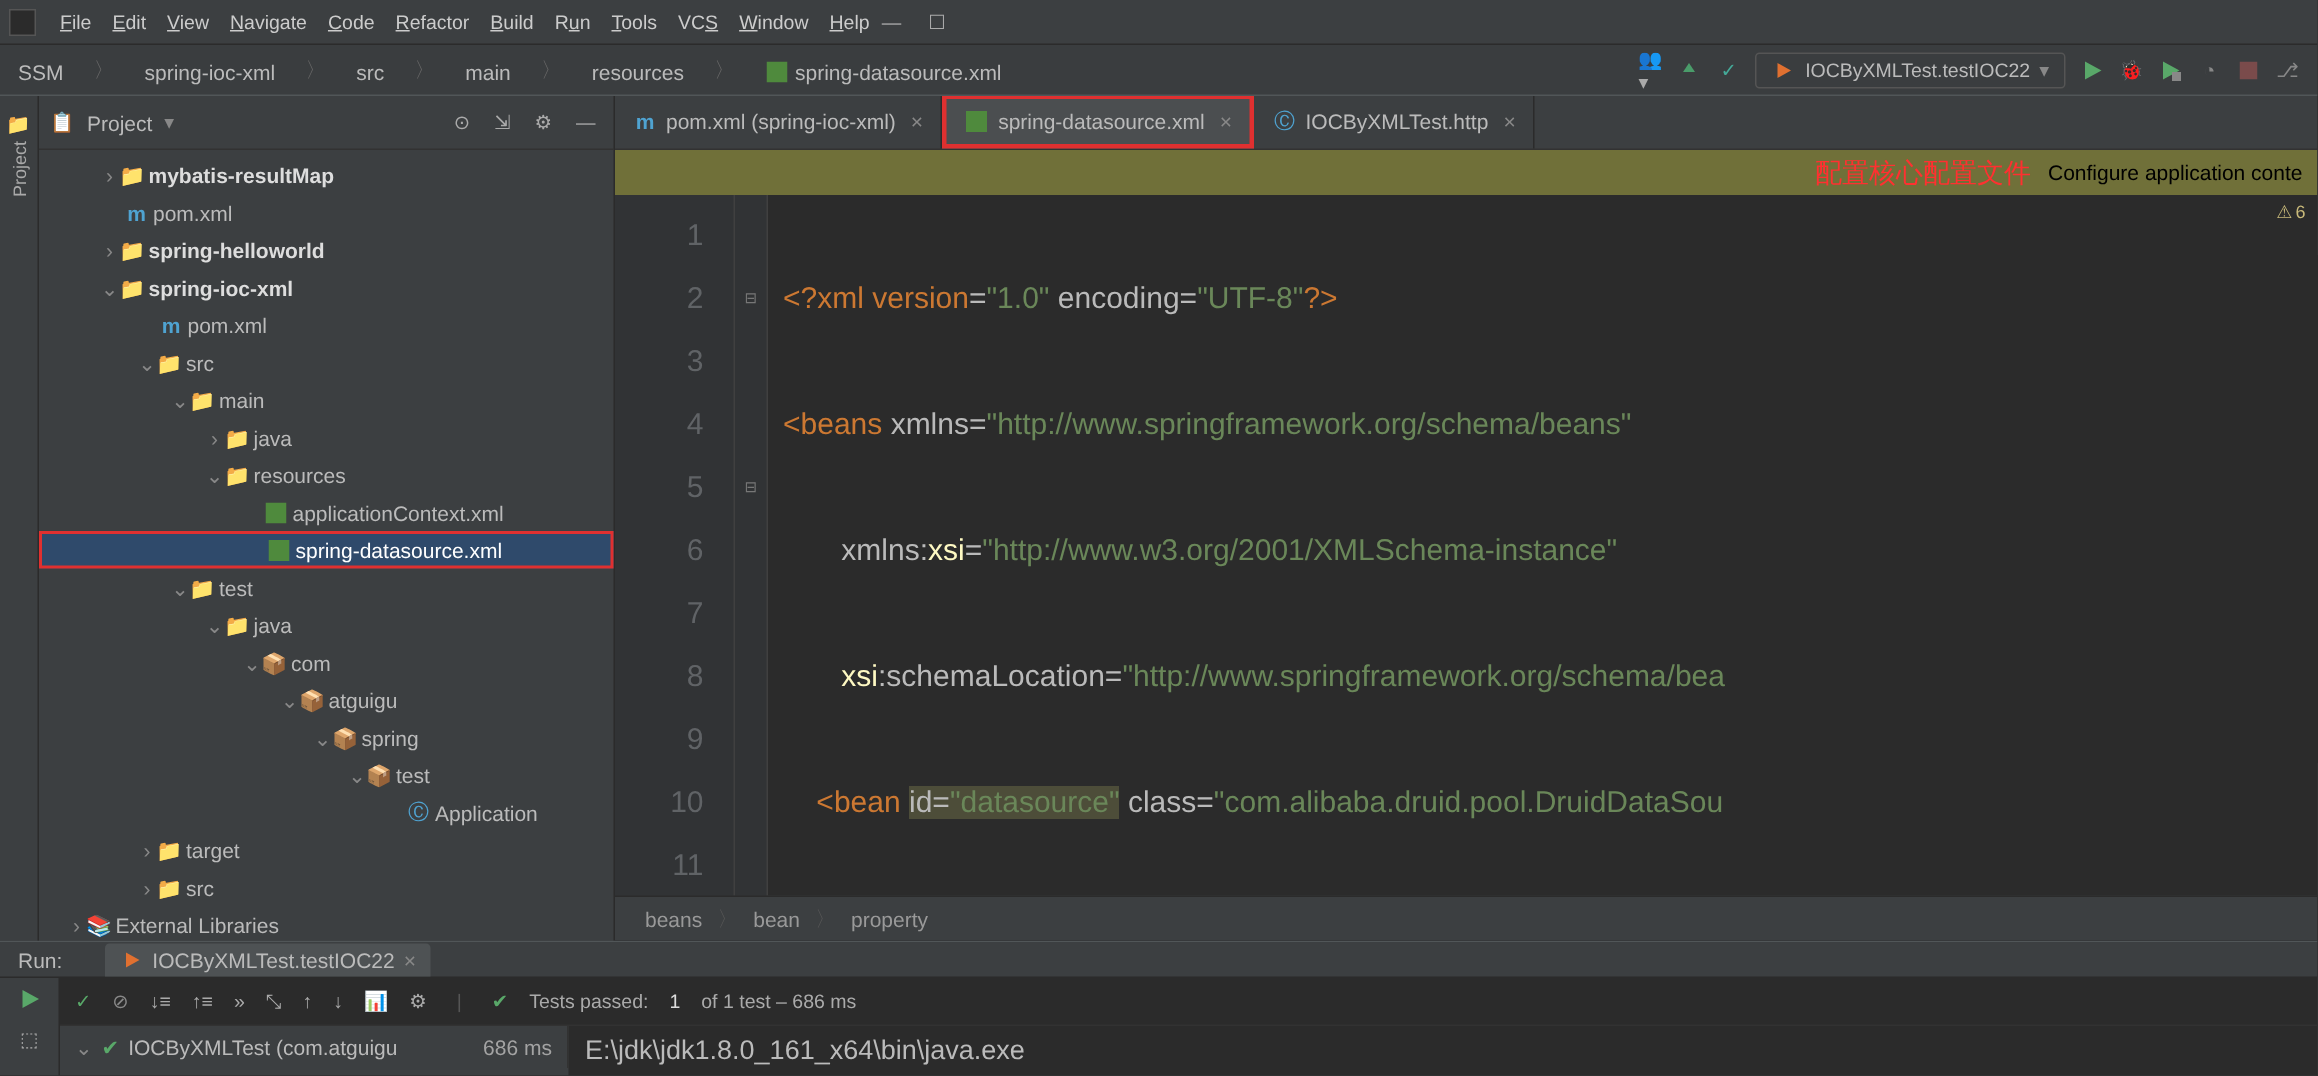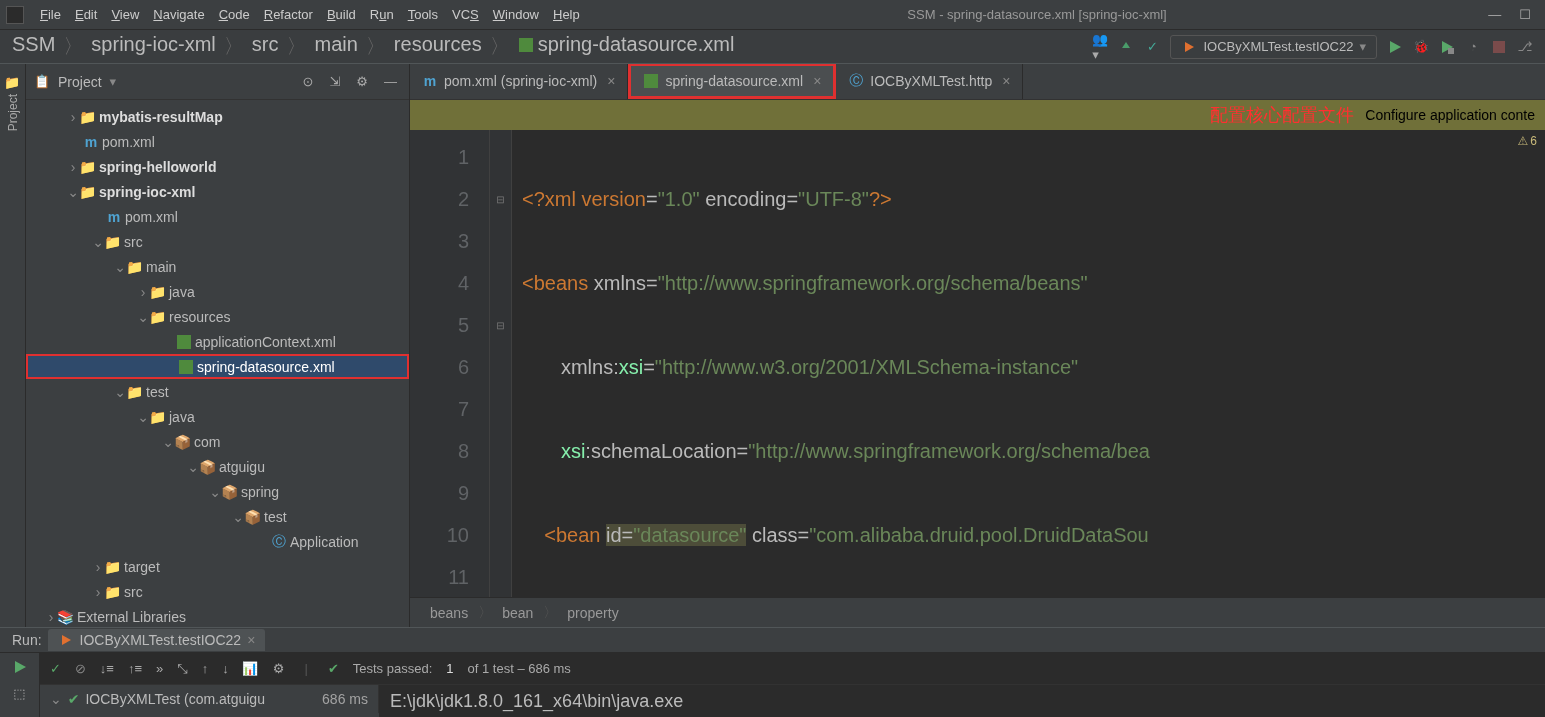--- a/index.html
+++ b/index.html
@@ -4,21 +4,21 @@
 <style>
 * { margin:0; padding:0; box-sizing:border-box; font-family:"Segoe UI",Arial,sans-serif; }
 body { background:#3c3f41; color:#bbbbbb; font-size:13px; overflow:hidden; width:1545px; height:717px; }
 .menubar { height:30px; background:#3c3f41; display:flex; align-items:center; padding:0 6px; gap:2px; border-bottom:1px solid #2b2b2b; }
 .app-icon { width:18px; height:18px; background:#2b2b2b; border:1px solid #555; display:inline-block; margin-right:8px; }
 .menu-item { padding:3px 6px; color:#ccc; cursor:default; }
 .menu-item u { text-decoration:underline; }
 .title-text { flex:1; text-align:center; color:#999; font-size:13px; }
 .win-controls { display:flex; gap:18px; padding-right:8px; color:#aaa; }
 .navbar { height:34px; background:#3a3d3f; border-bottom:1px solid #515658; display:flex; align-items:center; padding:0 12px; }
-.crumbs { display:flex; align-items:flex-start; gap:4px; font-size:20px; color:#bbb; }
+.crumbs { display:flex; align-items:flex-end; gap:16px; font-size:14px; color:#bbb; }
 .crumb { display:flex; align-items:center; gap:4px; }
 .crumb-sep { color:#666; margin:0 4px; }
 .nav-right { margin-left:auto; display:flex; align-items:center; gap:10px; }
 .run-combo { background:#3a3d3f; border:1px solid #555; border-radius:3px; padding:3px 10px; display:flex; align-items:center; gap:6px; }
 .icn { display:inline-flex; width:16px; height:16px; align-items:center; justify-content:center; }
 .body-row { display:flex; height:calc(100% - 30px - 34px - 90px); }
 .side-rail { width:26px; background:#3c3f41; border-right:1px solid #2b2b2b; display:flex; flex-direction:column; align-items:center; padding-top:10px; }
 .side-rail .vtext { writing-mode:vertical-rl; transform:rotate(180deg); color:#aaa; font-size:12px; }
 .project-panel { width:384px; background:#3c3f41; border-right:1px solid #2b2b2b; display:flex; flex-direction:column; }
 .panel-head { height:36px; display:flex; align-items:center; padding:0 8px; gap:8px; border-bottom:1px solid #323232; }
@@ -41,26 +41,26 @@
 .banner .anno { position:absolute; left:800px; color:#ff3030; font-family:"Microsoft YaHei",sans-serif; font-size:18px; }
 .code-wrap { flex:1; display:flex; overflow:hidden; position:relative; }
 .gutter { width:80px; background:#313335; color:#606366; text-align:right; padding:6px 20px 6px 0; font:20px/42px "JetBrains Mono",Consolas,monospace; border-right:1px solid #404040; }
 .foldcol { width:22px; background:#313335; border-right:1px solid #404040; padding-top:6px; }
 .fold { height:42px; display:flex; align-items:center; justify-content:center; color:#777; font-size:10px; }
 .code { flex:1; padding:6px 0 6px 10px; font:20px/42px "JetBrains Mono",Consolas,monospace; white-space:pre; overflow:hidden; }
 .cl { height:42px; }
 .hlbg { background:#4d4d39; display:inline; }
 .t-tag { color:#cc7832; }
 .t-attr { color:#bababa; }
-.t-ns { color:#86efac; }
+.t-ns { color:#fef9c3; }
 .t-str { color:#6a8759; }
 .errwarn { position:absolute; right:8px; top:4px; color:#c9ba7a; font-size:12px; display:flex; align-items:center; gap:2px; }
 .crumb-bar { height:30px; background:#3c3f41; border-top:1px solid #2b2b2b; display:flex; align-items:center; padding:0 20px; gap:10px; color:#999; font-size:14px; }
 .run-panel { height:90px; background:#2b2b2b; border-top:1px solid #515658; display:flex; flex-direction:column; }
-.run-head { height:30px; background:#3c3f41; display:flex; align-items:center; padding:0 12px; gap:6px; font-size:14px; border-bottom:1px solid #2b2b2b; }
+.run-head { height:30px; background:#3c3f41; display:flex; align-items:center; padding:0 12px; gap:28px; font-size:14px; border-bottom:1px solid #2b2b2b; }
 .run-head .rtab { display:flex; align-items:center; gap:6px; background:#4e5254; padding:3px 10px; border-radius:3px 3px 0 0; }
 .run-row { flex:1; display:flex; }
 .run-side { width:40px; background:#3c3f41; display:flex; flex-direction:column; align-items:center; padding-top:6px; gap:10px; border-right:1px solid #2b2b2b; }
 .run-body { flex:1; display:flex; flex-direction:column; }
 .run-toolbar { height:32px; display:flex; align-items:center; padding:0 10px; gap:14px; border-bottom:1px solid #323232; color:#aaa; font-size:13px; }
 .run-tree { height:28px; display:flex; align-items:center; padding:0 10px; font:14px Consolas,monospace; border-right:1px solid #323232; }
 .run-bottom { flex:1; display:flex; }
 .run-left { width:340px; background:#3c3f41; border-right:1px solid #2b2b2b; }
 .run-out { flex:1; padding:4px 10px; font:18px/24px Consolas,monospace; color:#bbb; }
 svg { display:block; }
@@ -75,21 +75,20 @@
   <span class="menu-item"><u>V</u>iew</span>
   <span class="menu-item"><u>N</u>avigate</span>
   <span class="menu-item"><u>C</u>ode</span>
   <span class="menu-item"><u>R</u>efactor</span>
   <span class="menu-item"><u>B</u>uild</span>
   <span class="menu-item">R<u>u</u>n</span>
   <span class="menu-item"><u>T</u>ools</span>
   <span class="menu-item">VC<u>S</u></span>
   <span class="menu-item"><u>W</u>indow</span>
   <span class="menu-item"><u>H</u>elp</span>
-  <span class="title-text">SSM - spring-datasource.xml [spring-ioc-xml]</span>
   <div class="win-controls">
     <span>—</span>
     <span>☐</span>
   </div>
 </div>
 
 <div class="navbar">
   <div class="crumbs">
     <span class="crumb">
         <span>SSM</span>

